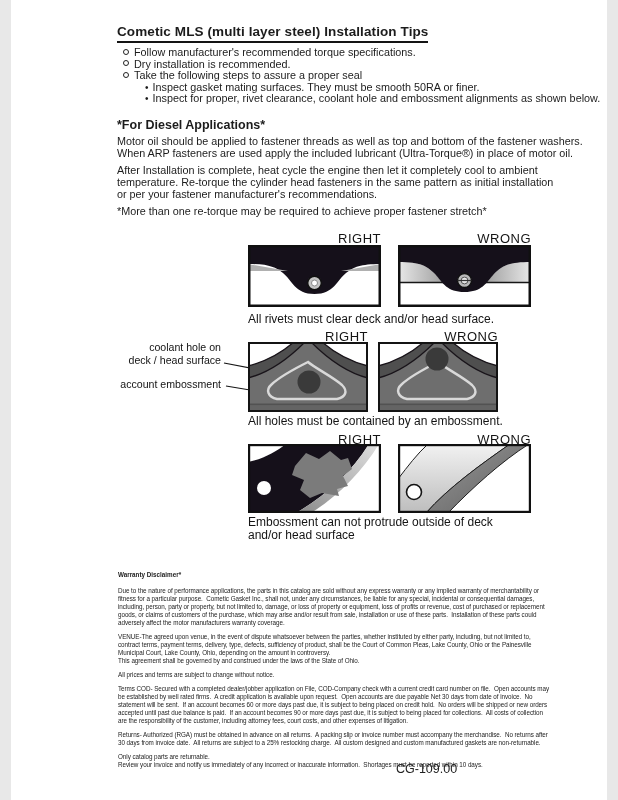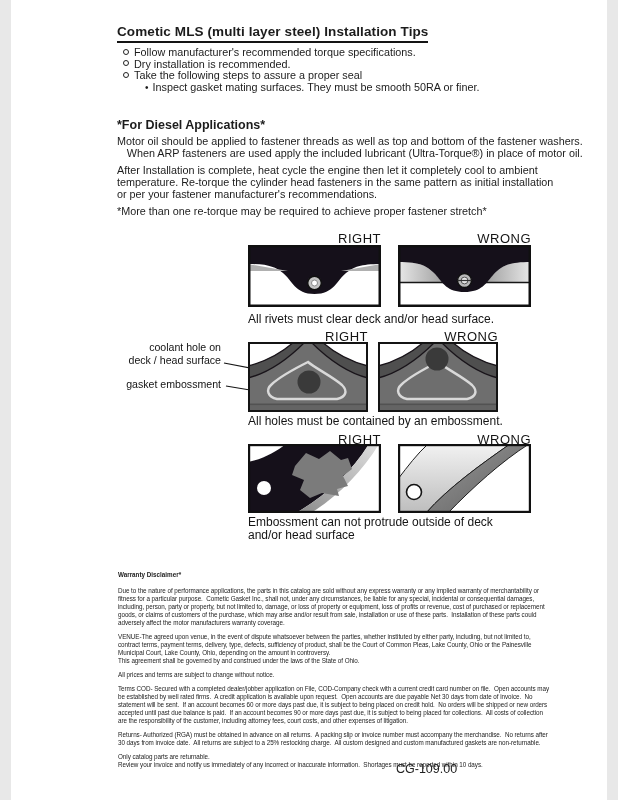--- a/index.html
+++ b/index.html
@@ -18,21 +18,21 @@
   .bullets{left:112px; top:47px; list-style:none; margin:0; padding:0;
     font-size:10.8px; line-height:11.6px;}
   .bullets li{white-space:nowrap;}
   .bullets li.sb{margin-left:22px;}
   .mc{display:inline-block; width:4px; height:4px; border:1px solid #222;
     border-radius:50%; margin-right:5px; vertical-align:1.5px;}
   .md{margin-right:4px; font-size:10px;}
   
   .diesel-h{left:106px; top:118px; margin:0; font-size:12.5px; font-weight:bold;}
   .dp{margin:0; font-size:10.8px; line-height:11.9px; white-space:pre-line;}
-  .dp1{left:106px; top:136px;text-align:right;}
+  .dp1{left:106px; top:136px;}
   .dp2{left:106px; top:165px;}
   .dp3{left:106px; top:206px;}
   
   .dg-h{font-size:13px; color:#141414; text-align:right; letter-spacing:0.5px;}
   .dg-cap{font-size:12px; color:#141414; line-height:12.5px; white-space:pre-line;}
   .dg-lab{font-size:10.6px; color:#141414; text-align:right; line-height:12.5px;
     white-space:pre-line; width:118px;}
   svg{display:block;}
   
   .disclaimer{left:107px; top:571px; width:470px;}
@@ -47,20 +47,21 @@
 
 <div class="page">
 
   <h1 class="abs title">Cometic MLS (multi layer steel) Installation Tips</h1>
 
   <ul class="abs bullets">
     <li><span class="mc"></span><span>Follow manufacturer's recommended torque specifications.</span></li>
     <li><span class="mc"></span><span>Dry installation is recommended.</span></li>
     <li><span class="mc"></span><span>Take the following steps to assure a proper seal</span></li>
     <li class="sb"><span class="md">•</span><span>Inspect gasket mating surfaces.  They must be smooth 50RA or finer.</span></li>
+    <li class="sb"><span class="md">•</span><span>Inspect for proper, rivet clearance, coolant hole and embossment alignments as shown below.</span></li>
   </ul>
 
   <h2 class="abs diesel-h">*For Diesel Applications*</h2>
   <p class="abs dp dp1">Motor oil should be applied to fastener threads as well as top and bottom of the fastener washers.
 When ARP fasteners are used apply the included lubricant (Ultra-Torque®) in place of motor oil.</p>
   <p class="abs dp dp3">*More than one re-torque may be required to achieve proper fastener stretch*</p>
   <p class="abs dp dp2">After Installation is complete, heat cycle the engine then let it completely cool to ambient
 temperature. Re-torque the cylinder head fasteners in the same pattern as initial installation
 or per your fastener manufacturer's recommendations.</p>
 
@@ -99,21 +100,21 @@
     <rect x="1.25" y="1.25" width="130.5" height="59.5" fill="none" stroke="#101010" stroke-width="2.5"></rect>
   </svg>
 
   <div class="abs dg-cap" style="left:237px;top:313px;">All rivets must clear deck and/or head surface.</div>
 
   <div class="abs dg-h" style="left:237px;top:329px;width:120px;">RIGHT</div>
   <div class="abs dg-h" style="left:367px;top:329px;width:120px;">WRONG</div>
 
   <div class="abs dg-lab" style="left:92px;top:341px;">coolant hole on
 deck / head surface</div>
-  <div class="abs dg-lab" style="left:92px;top:378px;">gasket embossment</div>
+  <div class="abs dg-lab" style="left:92px;top:378px;">account embossment</div>
 
   <svg class="abs" style="left:210px;top:360px;" width="92" height="38" viewBox="0 0 92 38">
     <line x1="3" y1="3" x2="87" y2="19" stroke="#141414" stroke-width="1.1"></line>
     <line x1="5" y1="26" x2="53" y2="34" stroke="#141414" stroke-width="1.1"></line>
   </svg>
 
   <svg class="abs" style="left:237px;top:342px;" width="120" height="70" viewBox="0 0 120 70" preserveAspectRatio="none">
     <rect width="120" height="70" fill="#6e6e6e"></rect>
     <path d="M0,0 H46 C32,12 16,20 0,24 Z" fill="#ffffff"></path>
     <path d="M120,0 H74 C88,12 104,20 120,24 Z" fill="#ffffff"></path>

